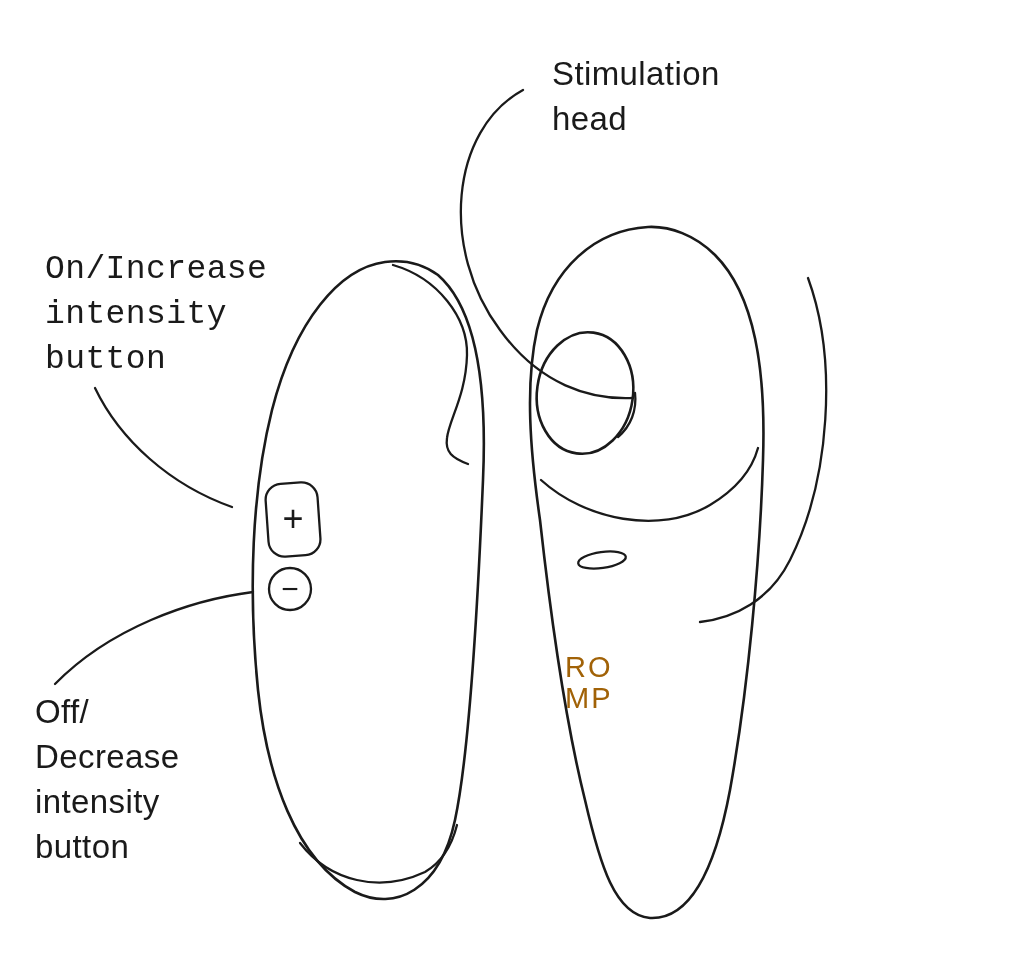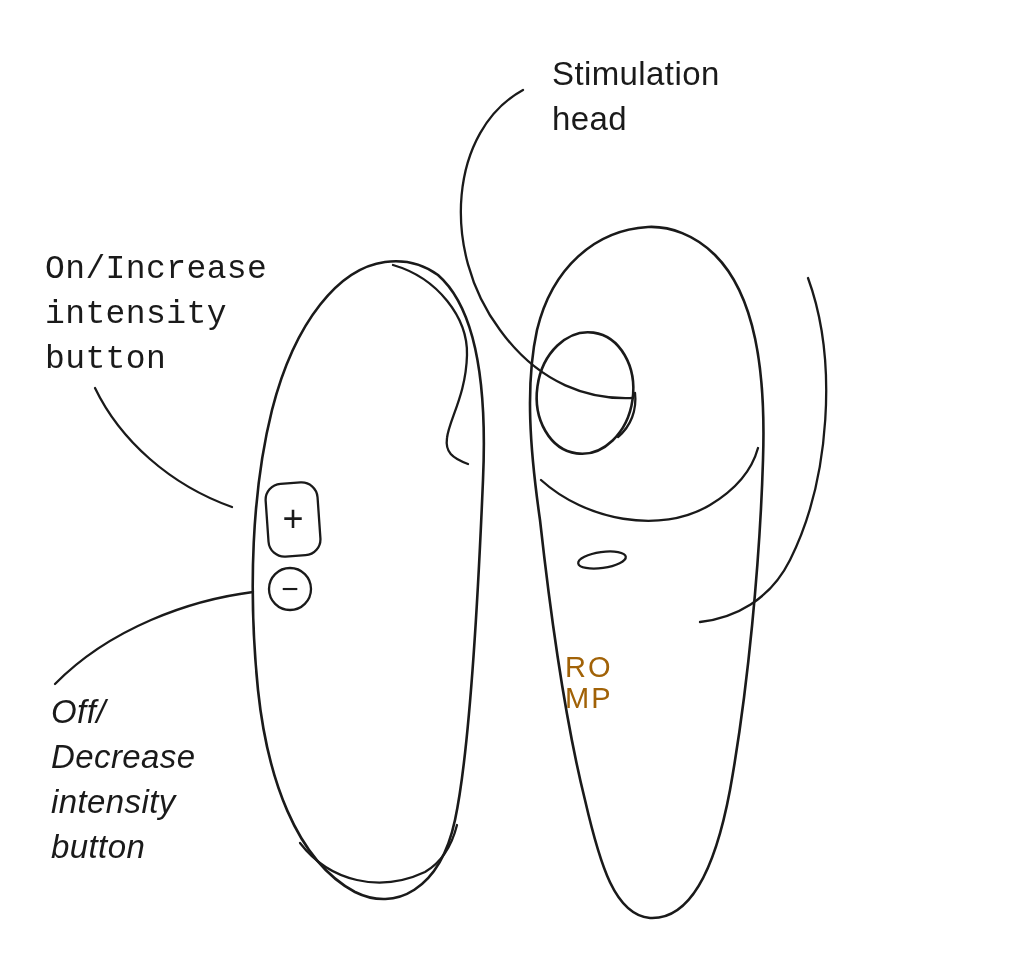--- a/index.html
+++ b/index.html
@@ -24,21 +24,21 @@
     position: absolute;
     white-space: pre-line;
     font-size: 33px;
     line-height: 1.36;
     letter-spacing: 0.4px;
     color: #1a1a1a;
   }
   .label-stimulation { left: 552px; top: 52px; }
   .label-battery     { left: 728px; top: 180px; }
   .label-on          { left: 45px;  top: 248px; font-family: Liberation Mono, monospace; }
-  .label-off         { left: 51px;  top: 690px; font-style: italic; }
+  .label-off         { left: 35px;  top: 690px; }
   .logo {
     position: absolute;
     left: 565px;
     top: 614px;
     white-space: pre-line;
     font-size: 29px;
     line-height: 31px;
     font-weight: 400;
     letter-spacing: 2px;
     color: #a16207;

